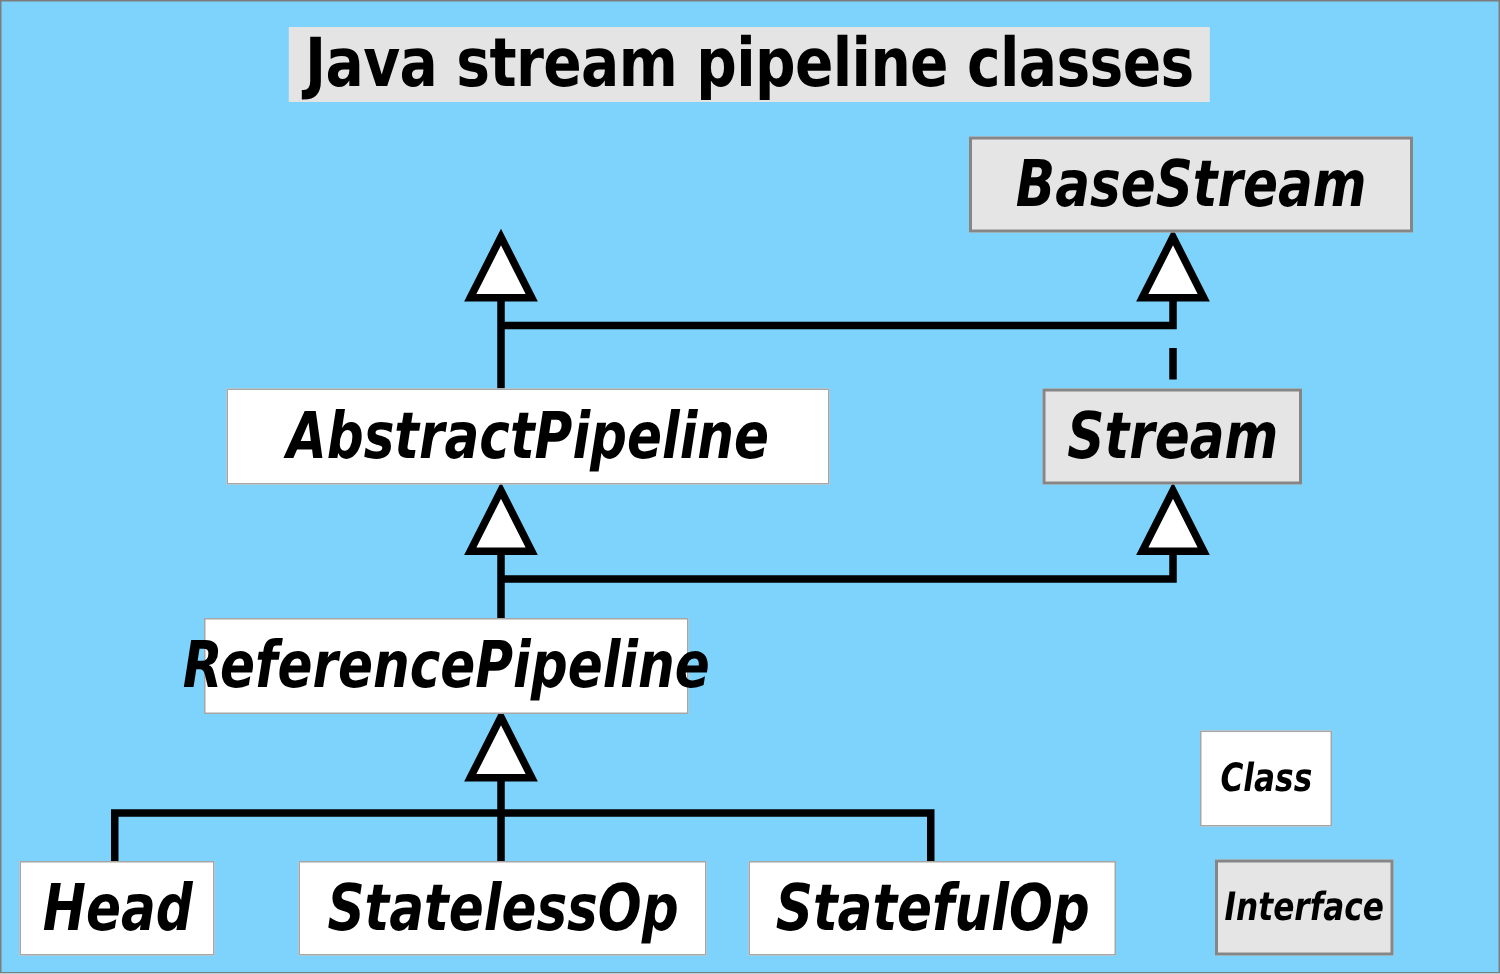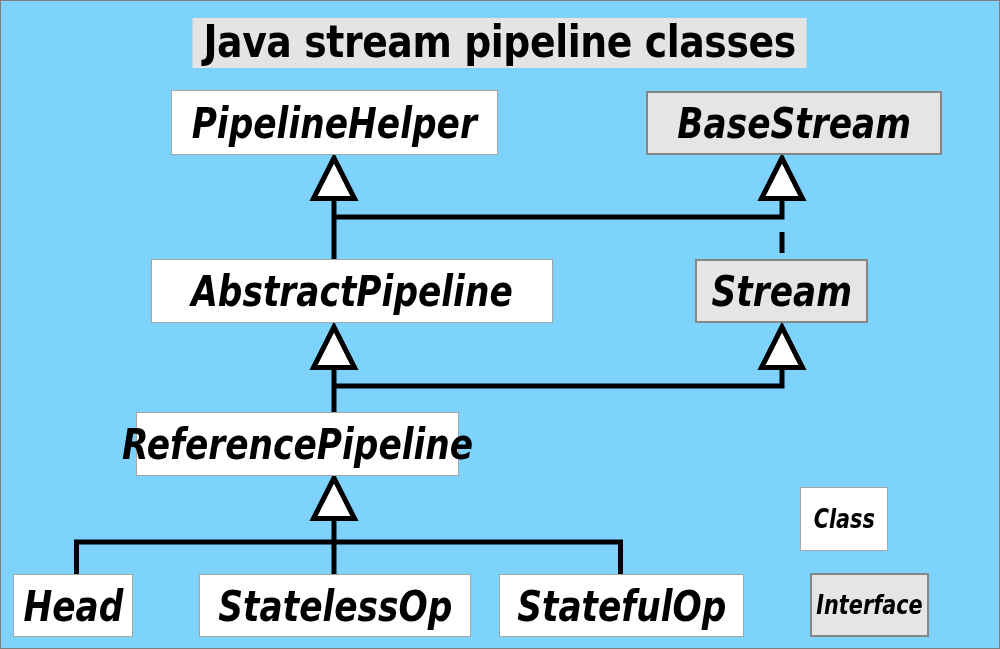--- a/index.html
+++ b/index.html
@@ -47,41 +47,38 @@
 
     <path class="wire" d="M333 518 L333 573"></path>
     <path class="wire" d="M75.5 573 L75.5 541 L619.5 541 L619.5 573"></path>
     <polygon class="tri" points="333,477 312.5,517.5 353.5,517.5"></polygon>
   </svg>
 
   <div class="title-row">
     <span class="title">Java stream pipeline classes</span>
   </div>
 
-  <div class="node class" style="left:170px; top:89px; width:327px; height:65px;">
-    <span>PipelineHelper</span>
-  </div>
 
   <div class="node interface" style="left:645px; top:90px; width:296px; height:64px;">
     <span>BaseStream</span>
   </div>
 
   <div class="node class" style="left:150px; top:258px; width:402px; height:64px;">
     <span>AbstractPipeline</span>
   </div>
 
   <div class="node interface" style="left:694px; top:258px; width:173px; height:64px;">
     <span>Stream</span>
   </div>
 
   <div class="node class" style="left:135px; top:411px; width:323px; height:64px;text-align:right;">
     <span>ReferencePipeline</span>
   </div>
 
-  <div class="node class" style="left:12px; top:573px; width:120px; height:63px;">
+  <div class="node class" style="left:12px; top:573px; width:130px; height:63px;">
     <span>Head</span>
   </div>
 
   <div class="node class" style="left:498px; top:573px; width:245px; height:63px;">
     <span>StatefulOp</span>
   </div>
 
   <div class="node class" style="left:198px; top:573px; width:272px; height:63px;">
     <span>StatelessOp</span>
   </div>

